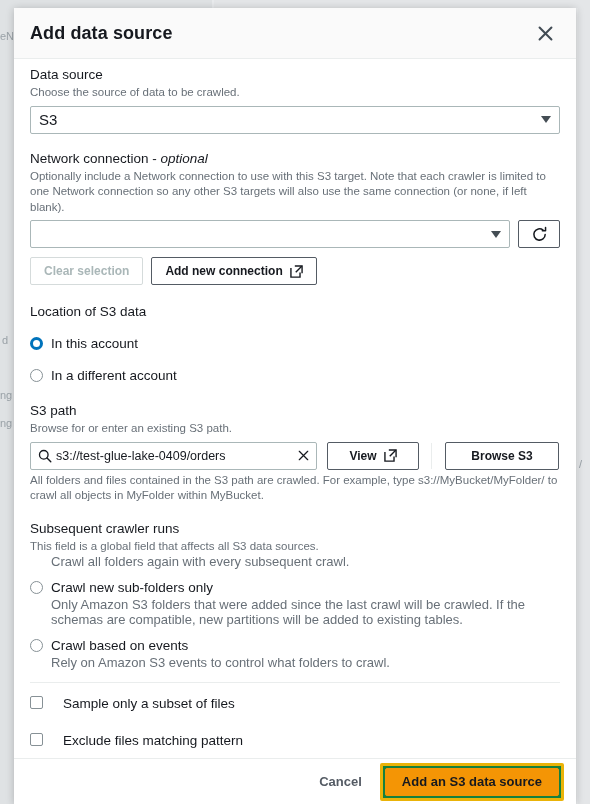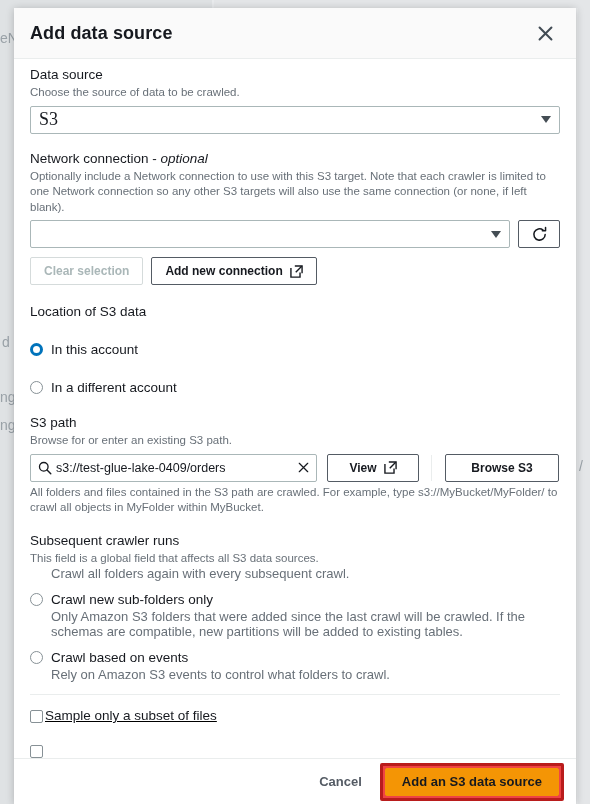--- a/index.html
+++ b/index.html
@@ -8,21 +8,21 @@
     font-family:"Liberation Sans", sans-serif;
     background:#e9ebed;
     -webkit-font-smoothing:antialiased;
   }
   
   .backdrop{position:absolute;inset:0;background:#e9ebed;}
   .backdrop .bg-col-left{position:absolute;left:0;top:0;width:14px;height:804px;background:#dfe2e4;}
   .backdrop .bg-top-a{position:absolute;left:0;top:0;width:212px;height:8px;background:#dfe2e4;}
   .backdrop .bg-top-b{position:absolute;left:214px;top:0;width:376px;height:8px;background:#e4e6e8;}
   .backdrop .bg-right{position:absolute;left:578px;top:0;width:12px;height:804px;background:#e4e6e8;}
-  .ghost{position:absolute;color:#9aa2a8;font-size:14px;font-family:"Liberation Sans",sans-serif;white-space:nowrap;}
+  .ghost{position:absolute;color:#9aa2a8;font-size:11px;font-family:"Liberation Sans",sans-serif;white-space:nowrap;}
 
   
   .modal{
     position:absolute;left:14px;top:8px;width:562px;height:796px;
     background:#ffffff;
     box-shadow:0 1px 8px rgba(0,0,0,.22);
     box-sizing:border-box;
     overflow:hidden;
   }
   .modal-header{
@@ -41,38 +41,38 @@
     padding:6px 16px 0 16px;box-sizing:border-box;overflow:hidden;
   }
 
   .field{margin-bottom:0;}
   .label{font-size:13.5px;color:#16191f;line-height:18px;margin-bottom:1px;}
   .label .opt{font-style:italic;font-weight:normal;color:#16191f;}
   .desc{font-size:11.5px;color:#687078;line-height:15.5px;}
 
   select.ctl, .fake-select{
     width:100%;height:28px;border:1px solid #aab7b8;border-radius:2px;background:#fff;
-    font-size:18px;color:#16191f;padding:0 8px;box-sizing:border-box;
-    font-family:Liberation Serif, serif;
+    font-size:15px;color:#16191f;padding:0 8px;box-sizing:border-box;
+    font-family:Liberation Sans, sans-serif;
     display:flex;align-items:center;justify-content:space-between;cursor:pointer;
   }
   .caret{width:0;height:0;border-left:5px solid transparent;border-right:5px solid transparent;border-top:7px solid #444d54;}
 
   .row{display:flex;align-items:center;gap:8px;}
 
   .btn{
     height:28px;border:1px solid #545b64;border-radius:2px;background:#fff;
     font-size:12px;font-weight:bold;color:#16191f;
     padding:0 13px;display:inline-flex;align-items:center;gap:7px;cursor:pointer;
     font-family:"Liberation Sans",sans-serif;box-sizing:border-box;white-space:nowrap;
   }
   .btn.icon-only{padding:0;width:42px;justify-content:center;}
   .btn.disabled{border-color:#d5dbdb;color:#aab7b8;cursor:default;}
 
-  .radio-row{display:flex;align-items:flex-start;gap:8px;margin-top:20px;}
+  .radio-row{display:flex;align-items:flex-start;gap:8px;margin-top:14px;}
   .radio{
     width:13px;height:13px;border-radius:50%;border:1.6px solid #879196;background:#fff;
     box-sizing:border-box;flex:none;margin-top:2px;cursor:pointer;
   }
   .radio.checked{border:3.6px solid #0073bb;background:#fff;box-shadow:inset 0 0 0 2.2px #fff;}
   .radio-label{font-size:13.5px;color:#16191f;line-height:18px;}
   .radio-sub{font-size:13px;color:#687078;line-height:15.5px;margin:0 0 0 21px;}
 
   .search-wrap{
     position:relative;flex:none;width:287px;height:28px;
@@ -80,36 +80,36 @@
     display:flex;align-items:center;padding:0 6px 0 7px;box-sizing:border-box;
   }
   .search-wrap input{
     border:none;outline:none;flex:1;font-size:12.5px;color:#16191f;
     font-family:"Liberation Sans",sans-serif;background:transparent;padding:0 4px;min-width:0;
   }
   .sep-vert{width:1px;height:26px;background:#eaeded;}
 
   .divider{height:1px;background:#eaeded;margin:12px 0 0 0;}
 
-  .check-row{display:flex;align-items:flex-end;gap:2px;margin-top:13px;text-decoration:underline;}
+  .check-row{display:flex;align-items:flex-start;gap:20px;margin-top:13px;}
   .checkbox{width:13px;height:13px;border:1.6px solid #879196;border-radius:2px;background:#fff;box-sizing:border-box;flex:none;cursor:pointer;}
   .check-label{font-size:13.5px;color:#16191f;}
 
   .modal-footer{
     position:absolute;left:0;right:0;bottom:0;height:46px;
     border-top:1px solid #eaeded;background:#fff;
     display:flex;align-items:center;justify-content:flex-end;gap:4px;
     padding:0 12px 0 0;box-sizing:border-box;
   }
   .link-btn{
     background:none;border:none;font-size:13px;font-weight:bold;color:#545b64;
     padding:6px 14px;cursor:pointer;font-family:"Liberation Sans",sans-serif;
   }
   .primary-highlight{
-    border:3px solid #b91c1c;padding:2px;border-radius:2px;background:#ef4444;
+    border:3px solid #eab308;padding:2px;border-radius:2px;background:#15803d;
     display:inline-flex;
   }
   .primary-btn{
     background:#f49505;border:1px solid #f49505;border-radius:2px;
     font-size:13px;font-weight:bold;color:#16191f;
     height:28px;padding:0 16px;cursor:pointer;
     font-family:"Liberation Sans",sans-serif;white-space:nowrap;
   }
 </style>
 </head>
@@ -243,20 +243,21 @@
     </div>
 
     <div class="divider"></div>
 
     <div class="check-row">
       <span class="checkbox"></span>
       <span class="check-label">Sample only a subset of files</span>
     </div>
     <div class="check-row" style="margin-top:22px;">
       <span class="checkbox"></span>
+      <span class="check-label">Exclude files matching pattern</span>
     </div>
 
   </div>
 
   <div class="modal-footer">
     <button class="link-btn">Cancel</button>
     <span class="primary-highlight">
       <button class="primary-btn">Add an S3 data source</button>
     </span>
   </div>

